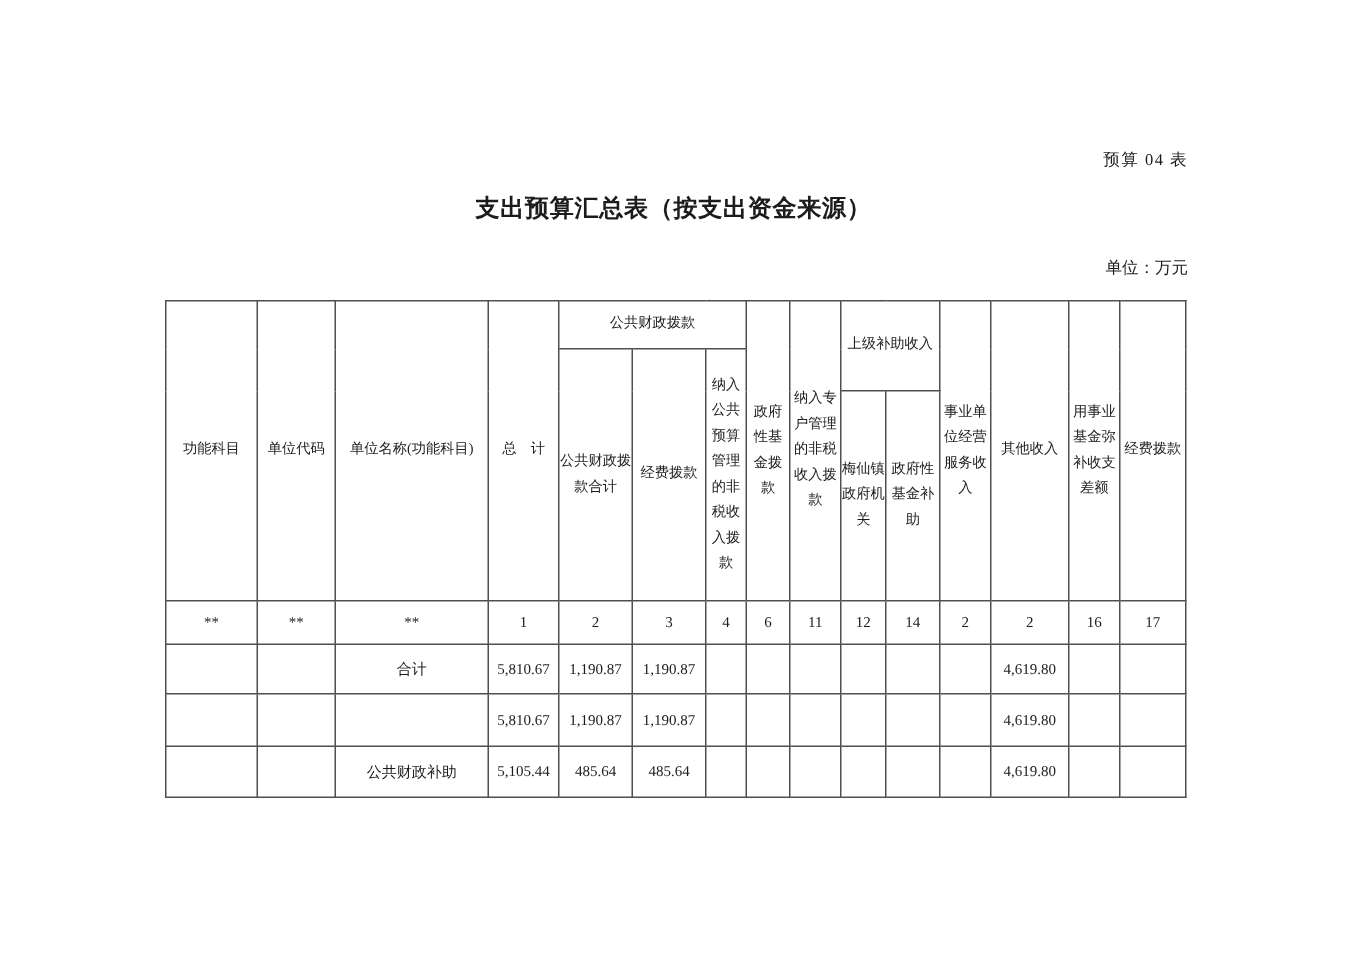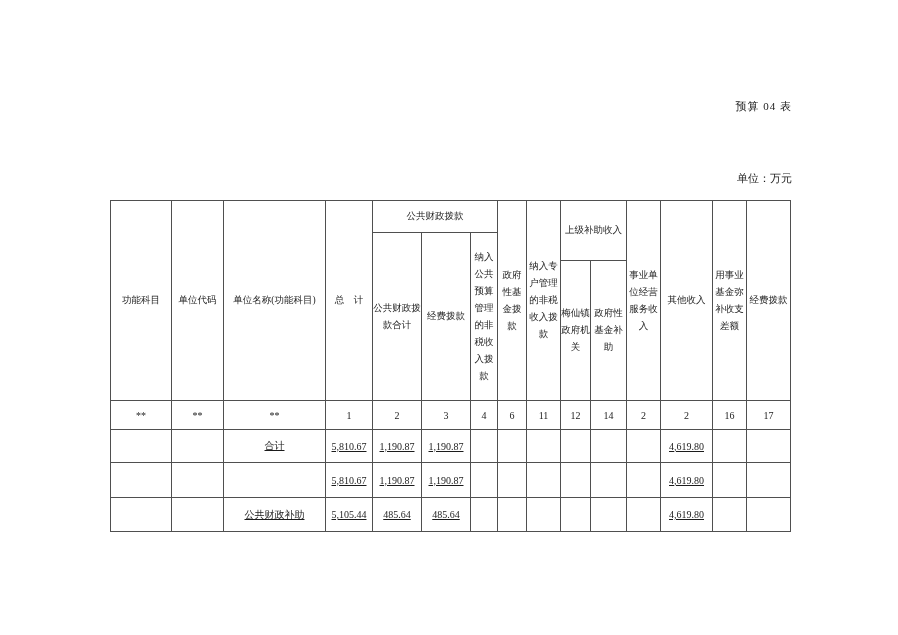--- a/index.html
+++ b/index.html
@@ -37,37 +37,38 @@
   }
   table.budget th{
     font-size:9.5px;line-height:17px;
     word-break:break-all;
   }
   tr.r1{height:32px;}
   tr.r2{height:28px;}
   tr.r3{height:140px;}
   tr.num-row{height:29px;}
   tr.num-row td{font-size:10px;}
-  tr.data-row td{font-size:10px;text-decoration:underline;}
+  tr.data-row td{font-size:10px;}
   tr.d1{height:33px;}
   tr.d2{height:35px;}
   tr.d3{height:34px;}
   .p2{padding:0 2px;font-family:Liberation Serif, serif;}
   .p3{padding:0 3px;}
   .p4{padding:0 4px;}
   .p6{padding:0 6px;}
   .ar{text-align:right;padding-right:3px;}
   .al{text-align:left;padding-left:2px;}
 </style>
 </head>
 <body>
 
 <div class="page">
 
   <div class="form-number">预算 04 表</div>
+  <h1 class="doc-title">支出预算汇总表（按支出资金来源）</h1>
   <div class="unit-label">单位：万元</div>
 
   <table class="budget">
     <colgroup>
       <col style="width:61px">
         <col style="width:52px">
         <col style="width:102px">
       <col style="width:47px">
         <col style="width:49px">
         <col style="width:49px">

